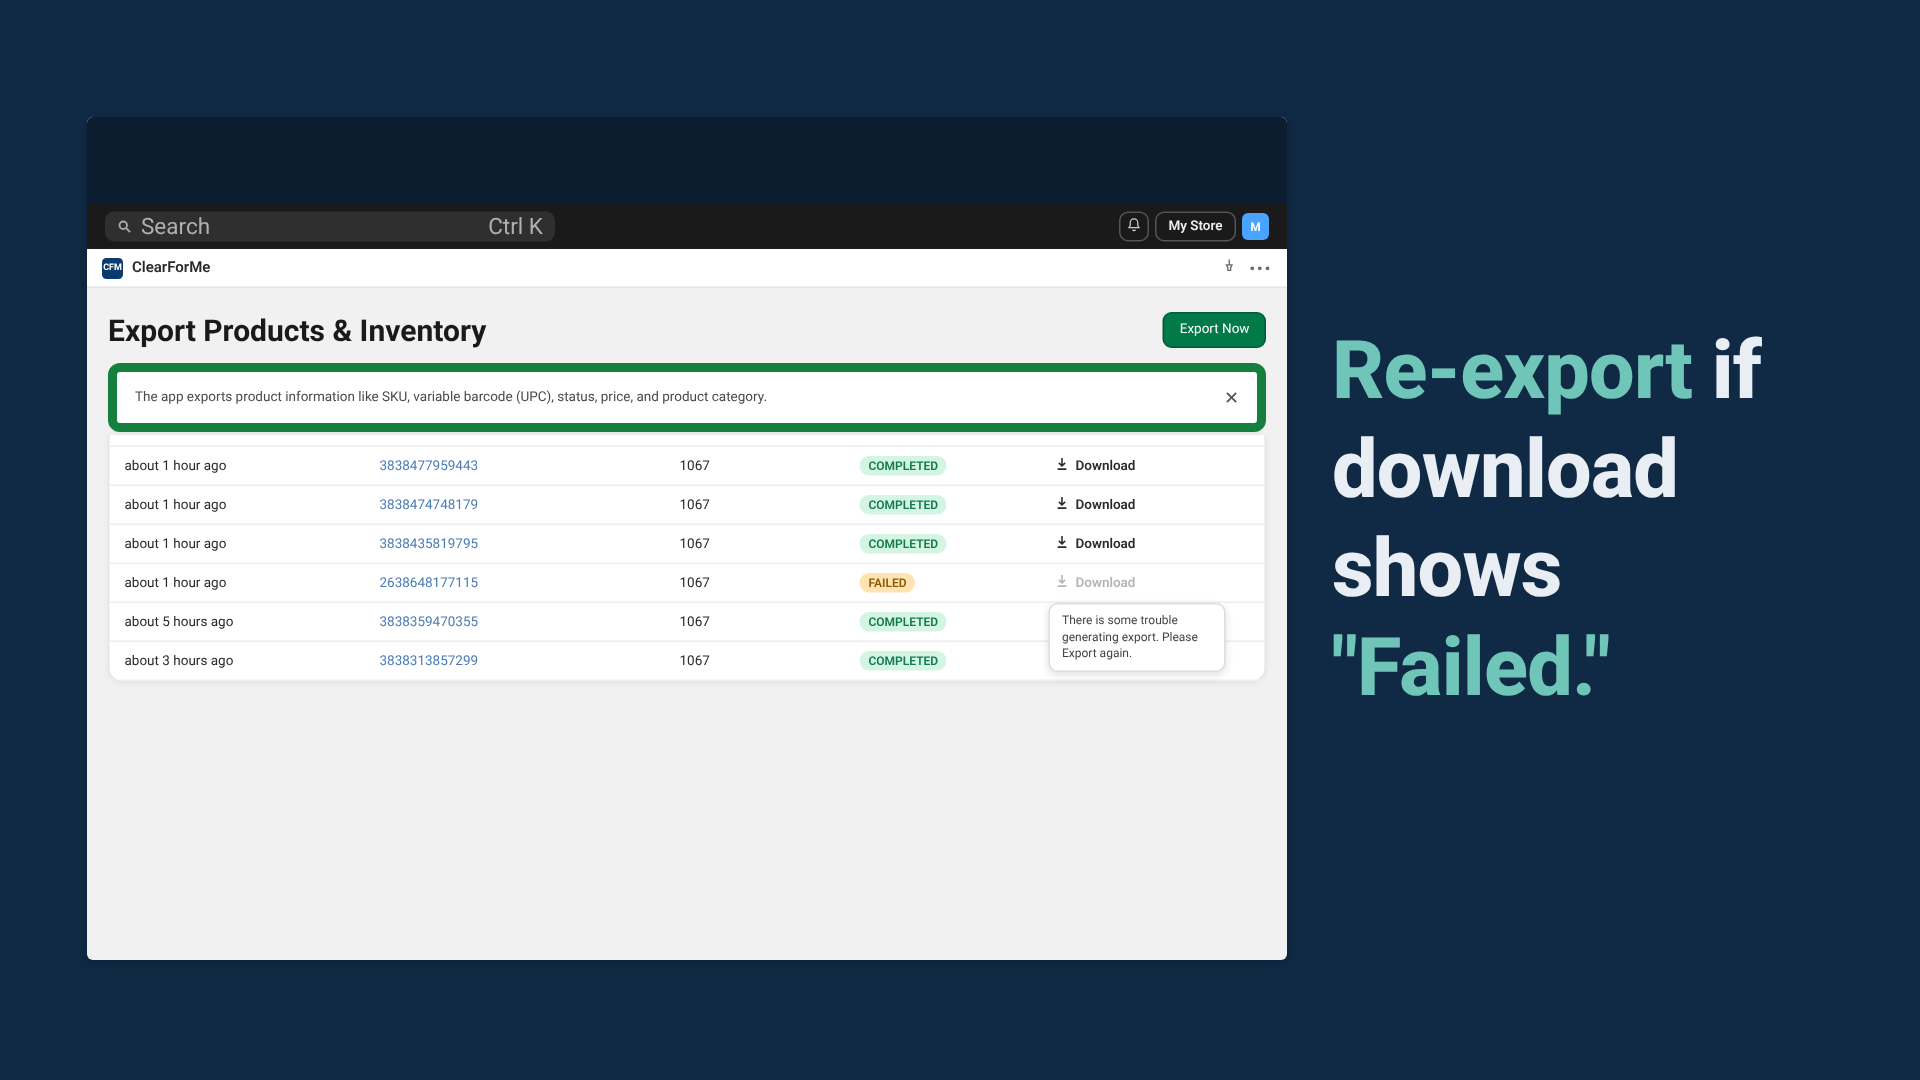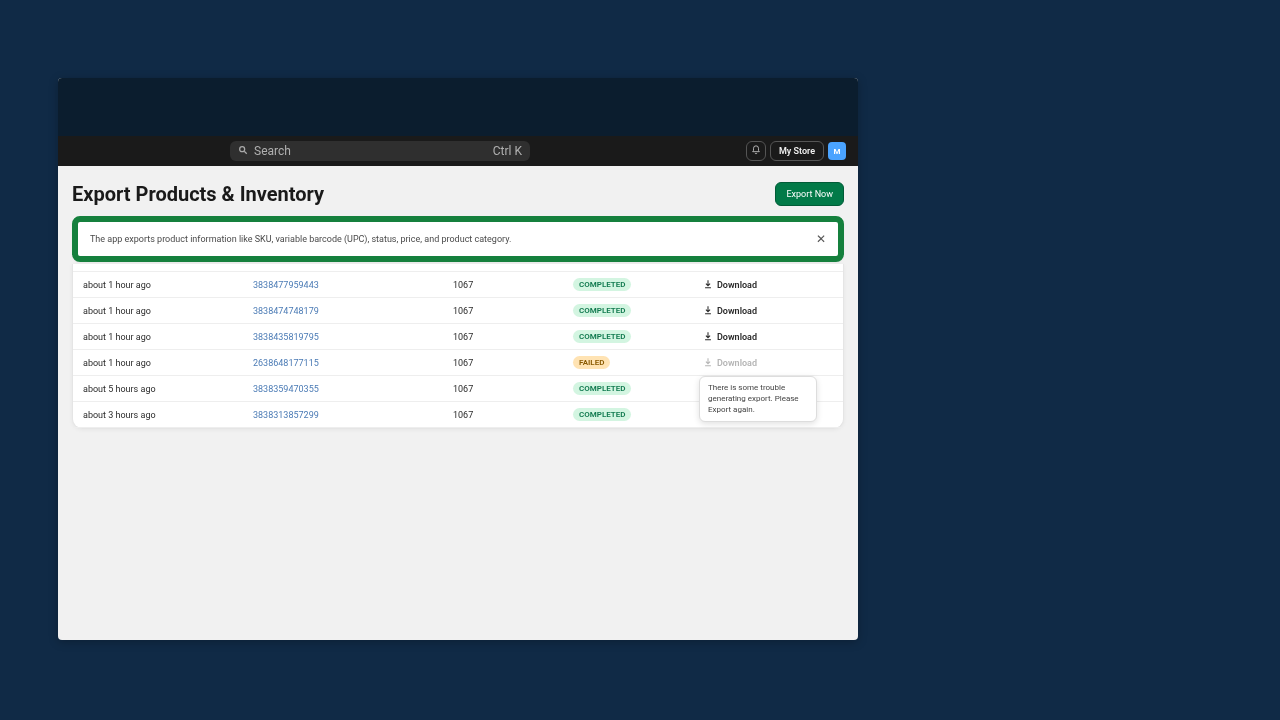--- a/index.html
+++ b/index.html
@@ -23,27 +23,26 @@
   .window-titlebar { height: 58px; background: #0b1d2e; }
 
   
   .topbar {
     height: 30px; background: #1a1a1a;
     display: flex; align-items: center;
     padding: 0 12px;
     gap: 10px;
   }
   .searchbox {
-    margin-left: 160px;
     width: 300px; height: 20px;
     background: #2f2f2f;
     border-radius: 6px;
     display: flex; align-items: center;
     padding: 0 8px;
-    color: #b0b0b0; font-size: 12px;
+    color: #b0b0b0; font-size: 15px;
     gap: 6px;
   }
   .searchbox .spacer { flex: 1; }
   .topbar-right { margin-left: auto; display: flex; align-items: center; gap: 4px; }
   .bell {
     width: 20px; height: 20px; border: 1px solid #555; border-radius: 6px;
     display: flex; align-items: center; justify-content: center; color: #ccc; font-size: 10px;
   }
   .store-pill {
     height: 20px; border: 1px solid #555; border-radius: 6px;
@@ -183,20 +182,34 @@
           <span>My Store</span>
         </div>
         <div class="avatar">
           <span>M</span>
         </div>
       </div>
     </div>
 
     <div class="app-surface">
 
+      <div class="appbar">
+        <span class="logo">
+            <span>CFM</span>
+          </span>
+        <span style="font-weight:600;">ClearForMe</span>
+        <div class="actions">
+          <span>
+            <svg width="11" height="11" viewBox="0 0 24 24" fill="none" stroke="#6b6b6b" stroke-width="2">
+                <path d="M12 2v8M8 10h8l-2 4v4h-4v-4z"></path>
+              </svg>
+          </span>
+          <span style="letter-spacing:1px;">•••</span>
+        </div>
+      </div>
 
       <div class="page-head">
         <div class="page-title">Export Products &amp; Inventory</div>
         <div class="export-btn">Export Now</div>
       </div>
 
       <div class="banner">
         <span>The app exports product information like SKU, variable barcode (UPC), status, price, and product category.</span>
         <span class="close">✕</span>
       </div>
@@ -284,14 +297,20 @@
         </div>
 
         <div class="tooltip">
           <span>There is some trouble generating export. Please Export again.</span>
         </div>
       </div>
 
     </div>
   </div>
 
+  <div class="callout">
+    <span class="accent">Re-export</span><span> if</span><br>
+    <span>download</span><br>
+    <span>shows</span><br>
+    <span class="accent">"Failed."</span>
+  </div>
 
 </div>
 
 </body></html>

